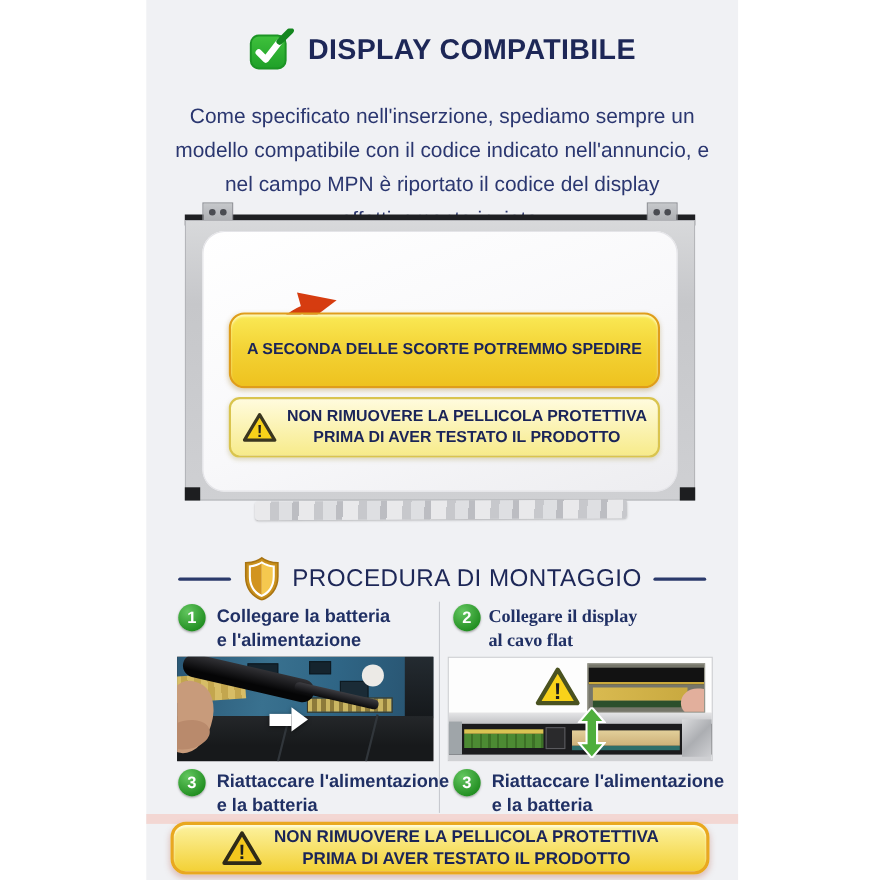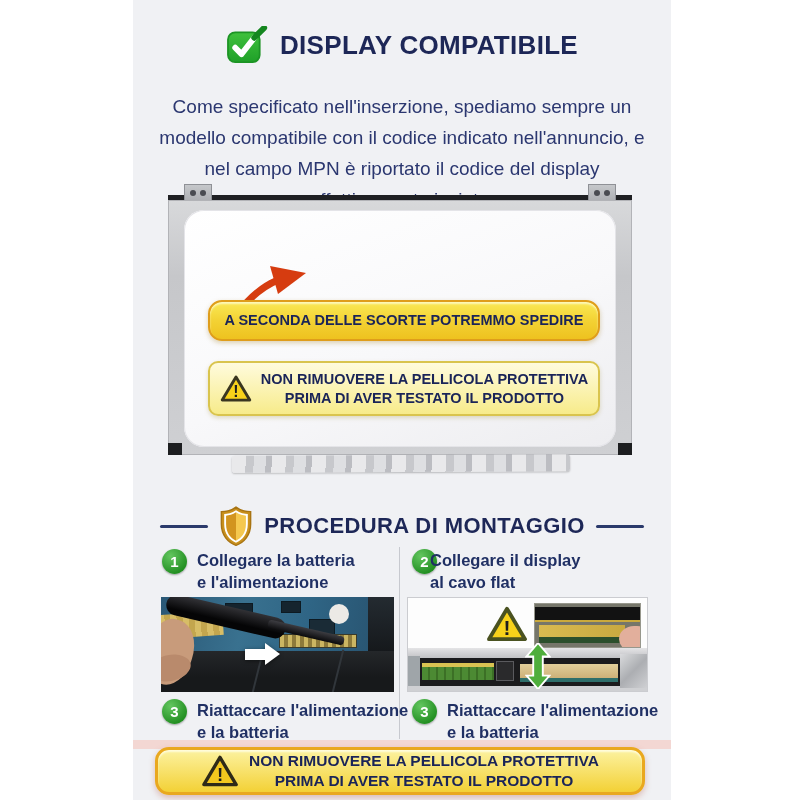--- a/index.html
+++ b/index.html
@@ -21,30 +21,30 @@
   .panel-body{position:absolute;left:0;top:16px;width:464px;height:255px;background:linear-gradient(180deg,#d8d9db,#c6c7ca 30%,#cfd0d3);box-shadow:inset 0 0 0 1px #b2b3b7;}
   .panel-screen{position:absolute;left:16px;top:26px;width:432px;height:237px;border-radius:20px;background:linear-gradient(160deg,#ffffff 0%,#f8f8fa 55%,#ededf0 100%);box-shadow:inset 0 0 0 1px #e4e4e8;}
   .panel-cap{position:absolute;top:259px;width:14px;height:12px;background:#1d1e20;}
   .panel-cap.cl{left:0;} .panel-cap.cr{left:450px;}
   .panel-foil{position:absolute;left:64px;top:271px;width:338px;height:17px;border-radius:3px;transform:rotate(-.3deg);
     background:repeating-linear-gradient(93deg,#e9e9eb 0 14px,#c7c8cc 14px 22px,#dedfe2 22px 34px,#bcbdc2 34px 40px);box-shadow:0 1px 2px rgba(0,0,0,.25);}
 
   
   .red-arrow{position:absolute;left:224px;top:264px;width:92px;height:54px;}
   .note{position:absolute;left:208px;width:392px;box-sizing:border-box;text-align:center;color:#1a2458;font-weight:bold;}
-  .note-stock{top:300px;height:41px;border:2px solid #df9d1b;border-radius:14px;background:linear-gradient(180deg,#fae955 0%,#f3d234 50%,#eec21f 100%);
+  .note-stock{top:284px;height:69px;border:2px solid #df9d1b;border-radius:14px;background:linear-gradient(180deg,#fae955 0%,#f3d234 50%,#eec21f 100%);
     box-shadow:0 2px 5px rgba(150,110,0,.3),inset 0 2px 2px rgba(255,255,230,.7);display:flex;flex-direction:column;justify-content:center;font-size:14.5px;line-height:19px;}
   .note-film{top:361px;height:55px;border:2px solid #d9c44e;border-radius:10px;background:linear-gradient(180deg,#fffbdd,#f7eb8a);
     box-shadow:0 2px 4px rgba(150,130,30,.25);display:flex;align-items:center;justify-content:center;gap:9px;font-size:14.5px;line-height:19px;}
   .note-film .txt{text-align:center;}
 
   
   .proc-head{position:absolute;left:133px;top:503px;width:538px;height:46px;display:flex;align-items:center;justify-content:center;gap:11px;}
   .rule{width:48px;height:3px;background:#2b3a6b;border-radius:2px;}
-  .proc-title{font-size:22px;font-weight:bold;color:#1d2757;letter-spacing:.4px;}
+  .proc-title{font-size:22px;font-weight:normal;color:#1d2757;letter-spacing:.4px;}
 
   
   .divider{position:absolute;left:399px;top:547px;width:1px;height:192px;background:#c7c9cf;}
   .step-num{position:absolute;width:25px;height:25px;border-radius:50%;background:radial-gradient(circle at 35% 28%,#63c65f,#1f8c1f 78%);
     color:#fff;font-weight:bold;font-size:15px;display:flex;align-items:center;justify-content:center;box-shadow:0 1px 2px rgba(0,0,0,.35);}
   .step-text{position:absolute;color:#203064;font-size:16.5px;font-weight:bold;line-height:22px;}
 
   
   .img-left{position:absolute;left:161px;top:597px;width:233px;height:95px;background:#17181a;overflow:hidden;}
   .pcb{position:absolute;left:0;top:0;width:233px;height:54px;background:linear-gradient(100deg,#2a5876 0%,#39718f 35%,#2f6585 62%,#27506c 100%);}
@@ -175,21 +175,21 @@
     <span>1</span>
   </div>
   <div class="step-text" style="left:197px;top:549px;">
     <span>Collegare la batteria</span><br>
     <span>e l'alimentazione</span>
   </div>
 
   <div class="step-num" style="left:412px;top:549px;">
     <span>2</span>
   </div>
-  <div class="step-text" style="left:430px;top:549px;">
+  <div class="step-text" style="left:444px;top:549px;font-family:Liberation Serif, serif;">
     <span>Collegare il display</span><br>
     <span>al cavo flat</span>
   </div>
 
   <div class="img-left">
     <div class="pcb"></div>
     <div class="pcb-ribbon"></div>
     <div class="chip c1"></div>
     <div class="chip c2"></div>
     <div class="chip c3"></div>

